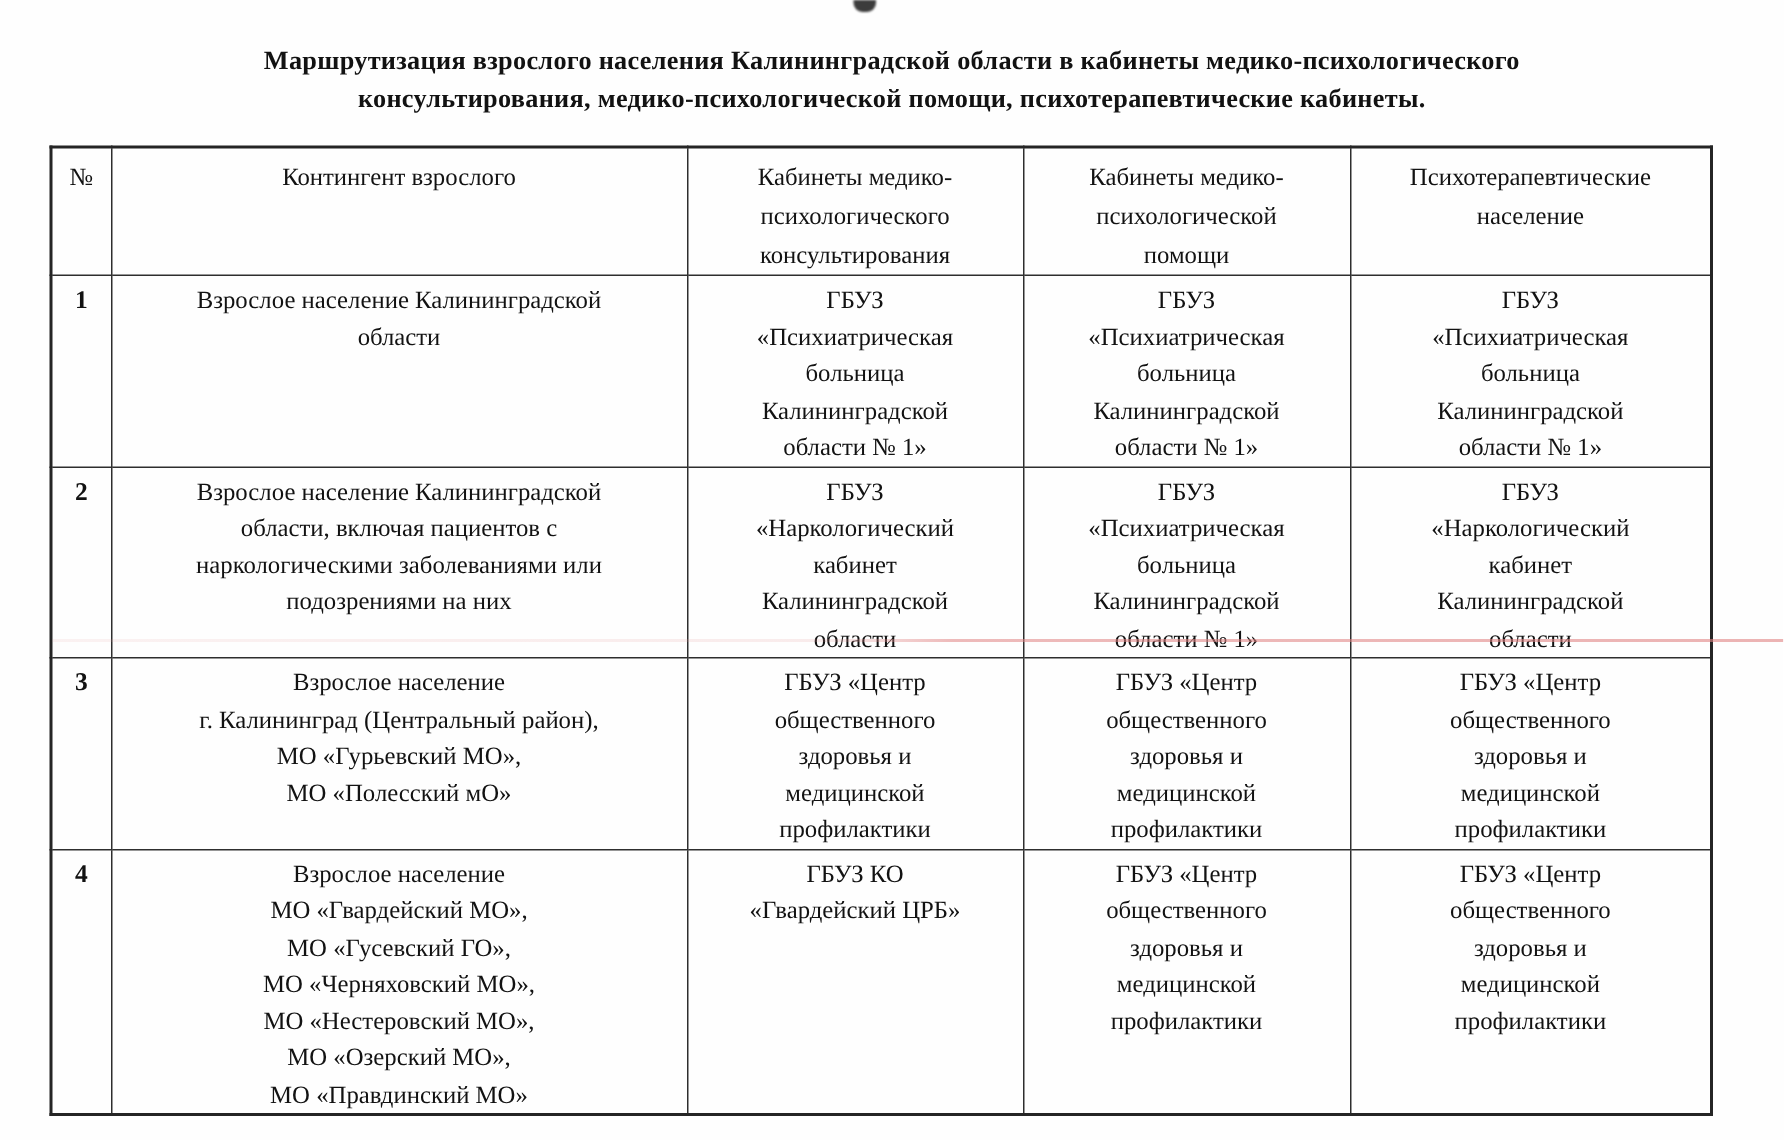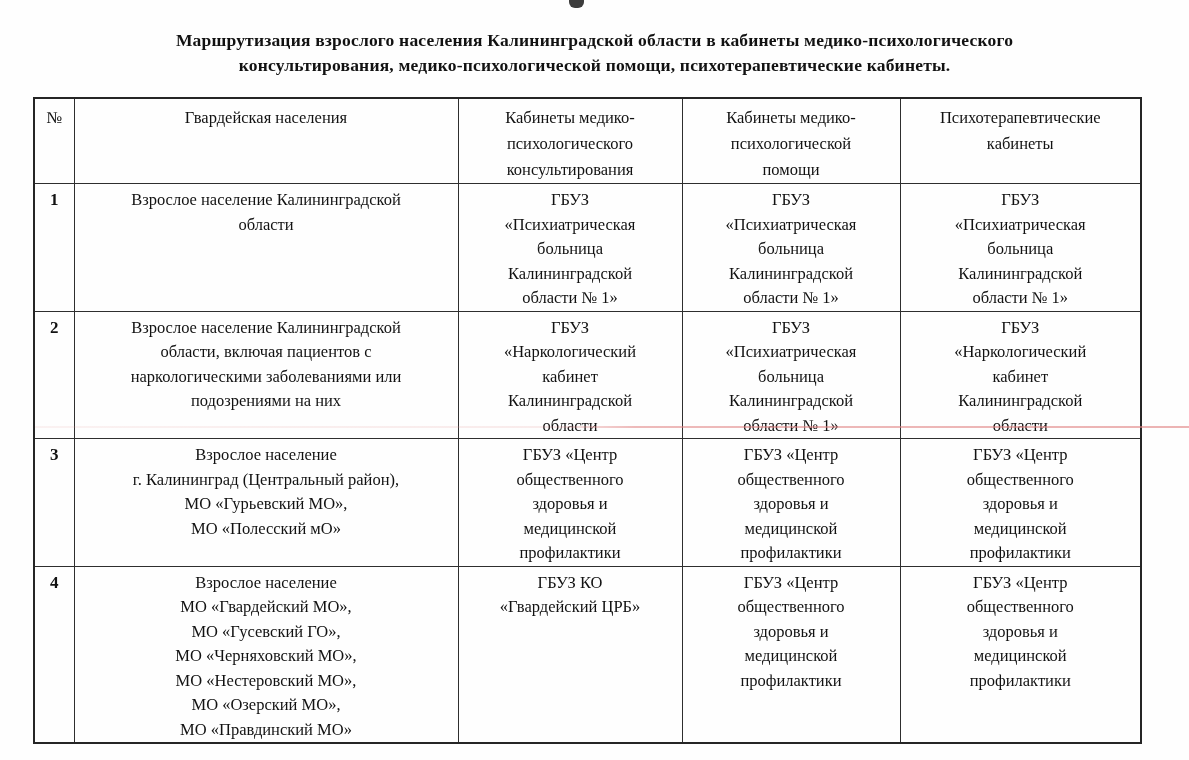--- a/index.html
+++ b/index.html
@@ -100,29 +100,29 @@
     <colgroup>
       <col style="width:40px">
       <col style="width:384px">
       <col style="width:224px">
       <col style="width:218px">
       <col style="width:241px">
     </colgroup>
     <thead>
       <tr class="header-row">
         <th>№</th>
-        <th>Гвардейская населения</th>
+        <th>Контингент взрослого</th>
         <th>Кабинеты медико-
 психологического
 консультирования</th>
         <th>Кабинеты медико-
 психологической
 помощи</th>
         <th>Психотерапевтические
-кабинеты</th>
+население</th>
       </tr>
     </thead>
     <tbody>
       <tr class="row-0">
         <td class="num-cell">1</td>
         <td>Взрослое население Калининградской
 области</td>
         <td>ГБУЗ
 «Психиатрическая
 больница

